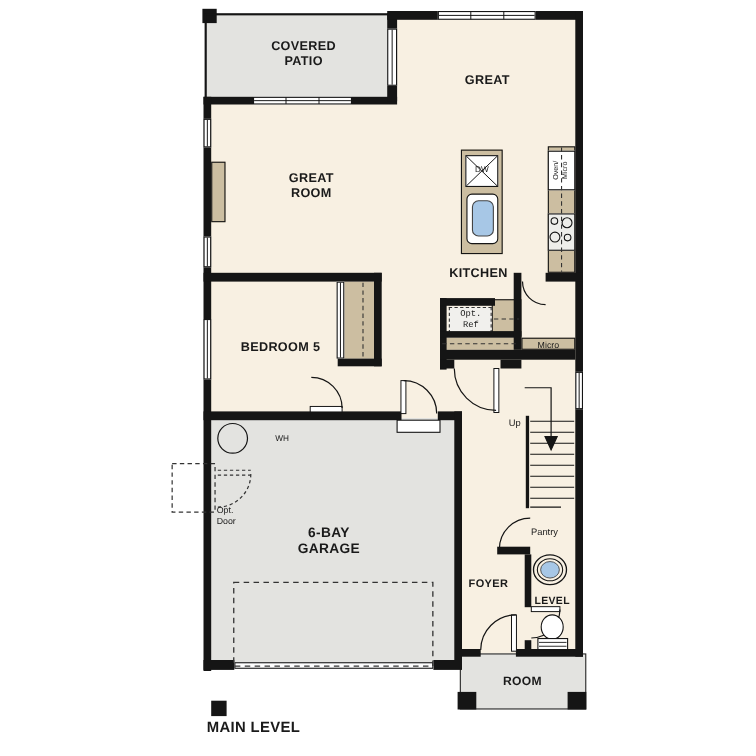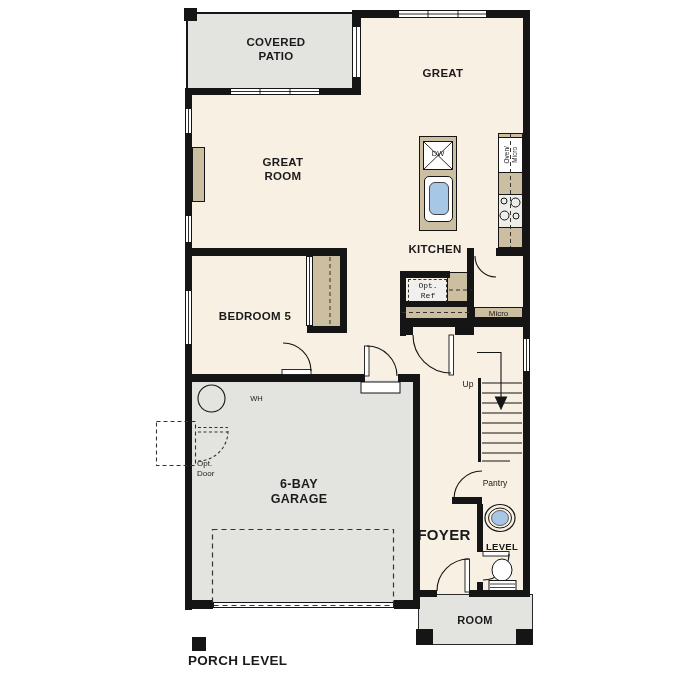--- a/index.html
+++ b/index.html
@@ -166,24 +166,24 @@
       <path d="M490 584 H515 M490 587.5 H515" fill="none" stroke-width="0.8"></path>
     </g>
   </svg>
 
   <div class="lbl big" style="left:235px;top:36px;width:82px;">COVERED PATIO</div>
   <div class="lbl big" style="left:403px;top:67px;width:80px;">GREAT</div>
   <div class="lbl big" style="left:247px;top:156px;width:72px;">GREAT ROOM</div>
   <div class="lbl big" style="left:399px;top:243px;width:72px;">KITCHEN</div>
   <div class="lbl big" style="left:200px;top:310px;width:110px;white-space:nowrap;">BEDROOM 5</div>
   <div class="lbl big" style="left:258px;top:477px;width:82px;font-size:12.5px;">6-BAY GARAGE</div>
-  <div class="lbl big" style="left:417px;top:526px;width:54px;font-size:15px;">FOYER</div>
+  <div class="lbl big" style="left:417px;top:526px;width:54px;font-size:10px;">FOYER</div>
   <div class="lbl big" style="left:482px;top:541px;width:40px;font-size:9.5px;">LEVEL</div>
   <div class="lbl big" style="left:443px;top:614px;width:64px;font-size:11px;">ROOM</div>
-  <div class="lbl big" style="left:188px;top:653px;width:150px;text-align:left;font-size:13.5px;">PORCH LEVEL</div>
+  <div class="lbl big" style="left:188px;top:653px;width:150px;text-align:left;font-size:13.5px;">MAIN LEVEL</div>
 
   <div class="lbl sm" style="left:474px;top:308.5px;width:49px;font-size:8px;">Micro</div>
   <div class="lbl sm" style="left:459px;top:346px;width:18px;margin-top:33px;">Up</div>
   <div class="lbl sm" style="left:470px;top:478px;width:50px;">Pantry</div>
   <div class="lbl sm" style="left:201px;top:394px;width:21px;font-size:7.5px;margin-left:45px;">WH</div>
   <div class="lbl sm" style="left:427px;top:149px;width:22px;font-size:7.5px;">DW</div>
   <div class="lbl sm" style="left:415px;top:281px;width:26px;font-size:8px;line-height:1.25;font-family:Liberation Mono, monospace;">Opt. Ref</div>
   <div class="lbl sm" style="left:197px;top:459px;width:26px;font-size:8px;text-align:left;line-height:1.25;">Opt. Door</div>
   <div class="abs" style="left:498px;top:137px;width:25px;height:36px;display:flex;align-items:center;justify-content:center;">
     <span class="ctr" style="display:block;width:34px;font-size:6.5px;line-height:1.2;transform:rotate(-90deg);color:var(--text);">Oven/ Micro</span>

